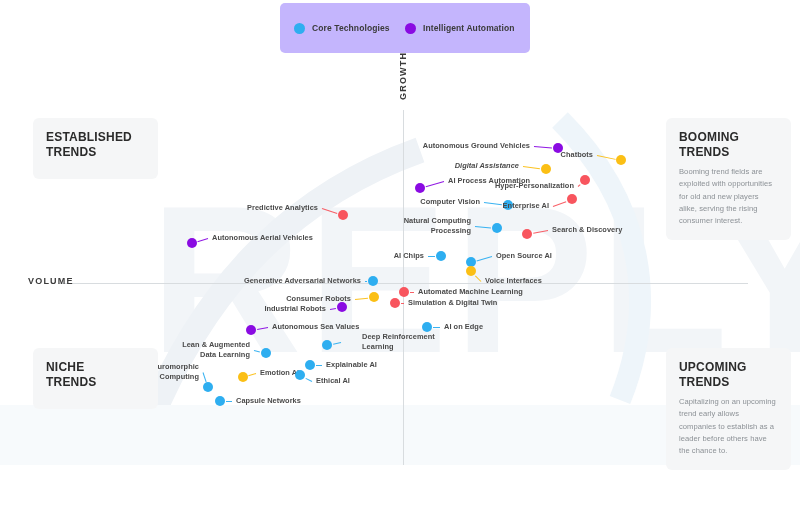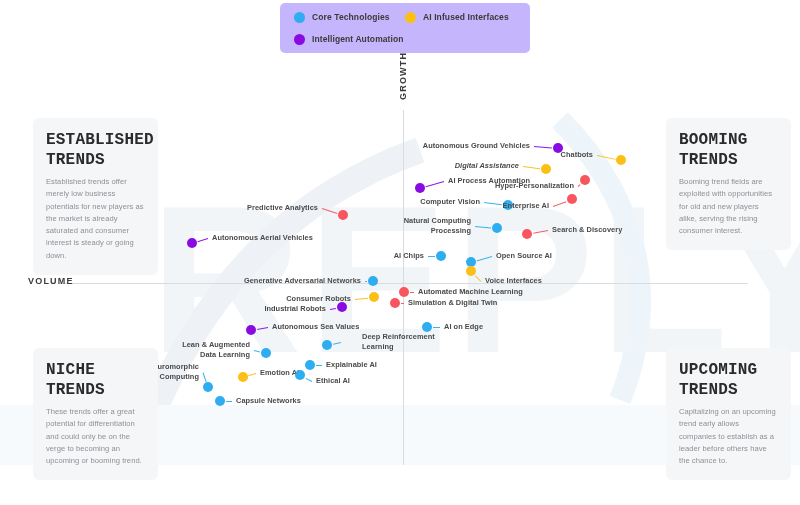--- a/index.html
+++ b/index.html
@@ -33,22 +33,22 @@
   .legend-item{ display:flex; align-items:center; width:50%; height:22px; }
   .legend-dot{ width:11px; height:11px; border-radius:50%; margin-right:7px; flex:0 0 auto; }
   .legend-label{ font-size:8.5px; font-weight:700; color:#3a3a3a; white-space:nowrap; letter-spacing:.1px;}
 
   
   .callout{
     position:absolute; width:125px; background:#f5f6f7; border-radius:6px;
     padding:12px 13px 13px 13px; z-index:4;
   }
   .callout h3{
-    font-size:16px; font-weight:700; color:#2b2b2b; line-height:1.25;
-    letter-spacing:.2px; margin-bottom:6px; text-transform:uppercase;font-family:Liberation Mono, monospace;
+    font-size:12px; font-weight:700; color:#2b2b2b; line-height:1.25;
+    letter-spacing:.2px; margin-bottom:6px; text-transform:uppercase;
   }
   .callout p{
     font-size:7.6px; color:#8c9196; line-height:1.62; letter-spacing:.05px;
   }
   #box-established{ left:33px; top:118px; }
   #box-booming{ left:666px; top:118px; }
   #box-niche{ left:33px; top:348px; }
   #box-upcoming{ left:666px; top:348px; }
 
   
@@ -90,45 +90,39 @@
     <path d="M560 120 C 640 200, 660 300, 620 400" stroke="#eef5fa" stroke-width="22" fill="none"></path>
     <rect x="0" y="405" width="800" height="60" fill="#f7fafc"></rect>
   </svg>
 
   <div class="legend">
     <div class="legend-item">
       <span class="legend-dot" style="background:#2eaef0"></span>
       <span class="legend-label">Core Technologies</span>
     </div>
     <div class="legend-item">
-      <span class="legend-dot" style="background:#fbbf15"></span>
-      <span class="legend-label">AI Infused Interfaces</span>
-    </div>
-    <div class="legend-item">
       <span class="legend-dot" style="background:#8a0be2"></span>
       <span class="legend-label">Intelligent Automation</span>
     </div>
   </div>
 
   <div class="axis-v"></div>
   <div class="axis-h"></div>
   <div class="axis-label" id="label-growth">GROWTH</div>
   <div class="axis-label" id="label-volume">VOLUME</div>
 
   <div class="callout" id="box-established">
     <h3><span>ESTABLISHED</span><br><span>TRENDS</span></h3>
-    <p>Established trends offer merely low business potentials for new players as the market is already saturated and consumer interest is steady or going down.</p>
   </div>
   <div class="callout" id="box-booming">
     <h3><span>BOOMING</span><br><span>TRENDS</span></h3>
     <p>Booming trend fields are exploited with opportunities for old and new players alike, serving the rising consumer interest.</p>
   </div>
   <div class="callout" id="box-niche">
     <h3><span>NICHE</span><br><span>TRENDS</span></h3>
-    <p>These trends offer a great potential for differentiation and could only be on the verge to becoming an upcoming or booming trend.</p>
   </div>
   <div class="callout" id="box-upcoming">
     <h3><span>UPCOMING</span><br><span>TRENDS</span></h3>
     <p>Capitalizing on an upcoming trend early allows companies to establish as a leader before others have the chance to.</p>
   </div>
 
   <div class="plot" id="plot-layer">
       <div class="leader" style="left: 534px; top: 146px; width: 18.0832px; transform: rotate(4.76364deg); background: rgb(138, 11, 226);"></div>
       <div class="pt" title="Autonomous Ground Vehicles" style="left: 558px; top: 148px; background: rgb(138, 11, 226);"></div>
       <div class="lbl r" style="left: 530px; top: 146px; text-align: right;">Autonomous Ground Vehicles</div>

